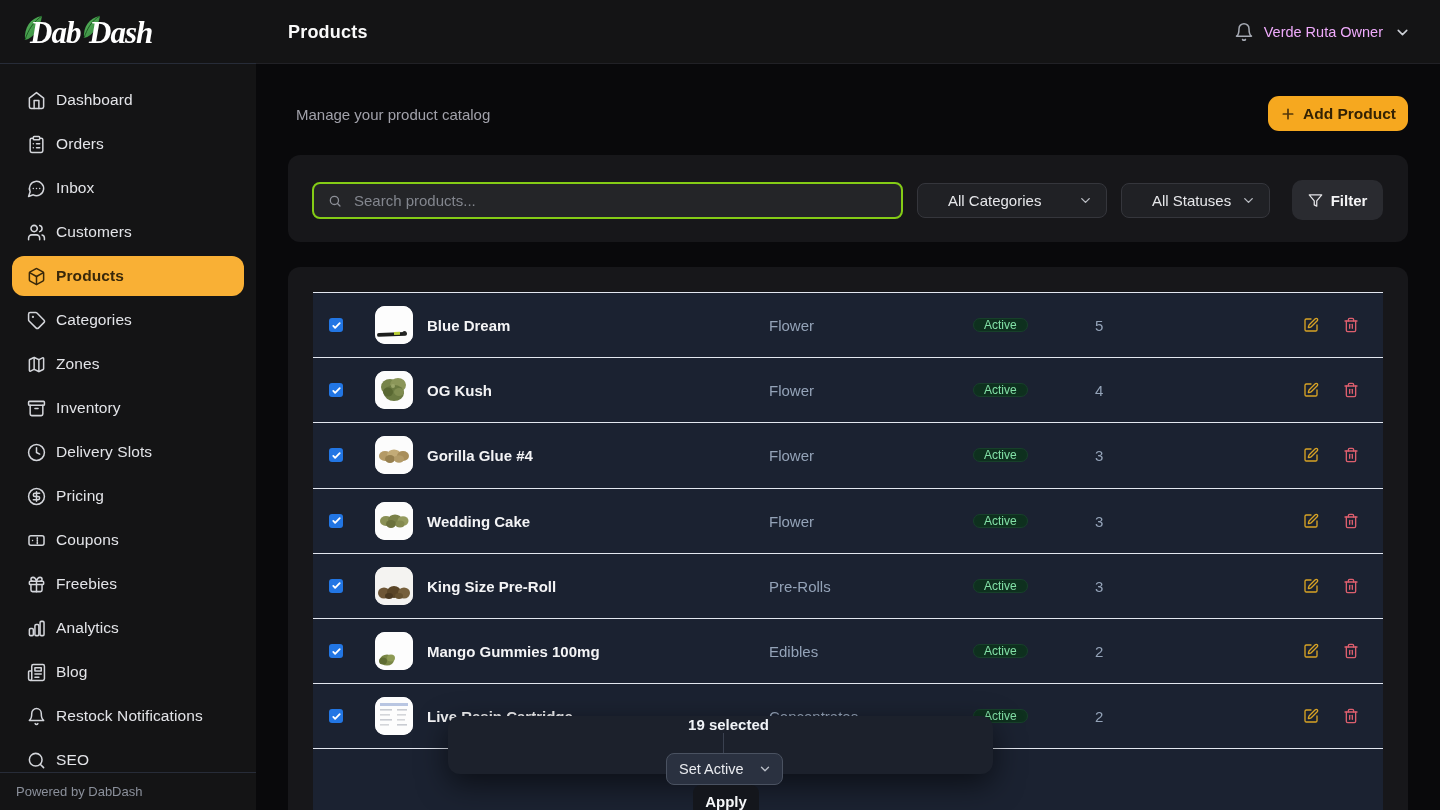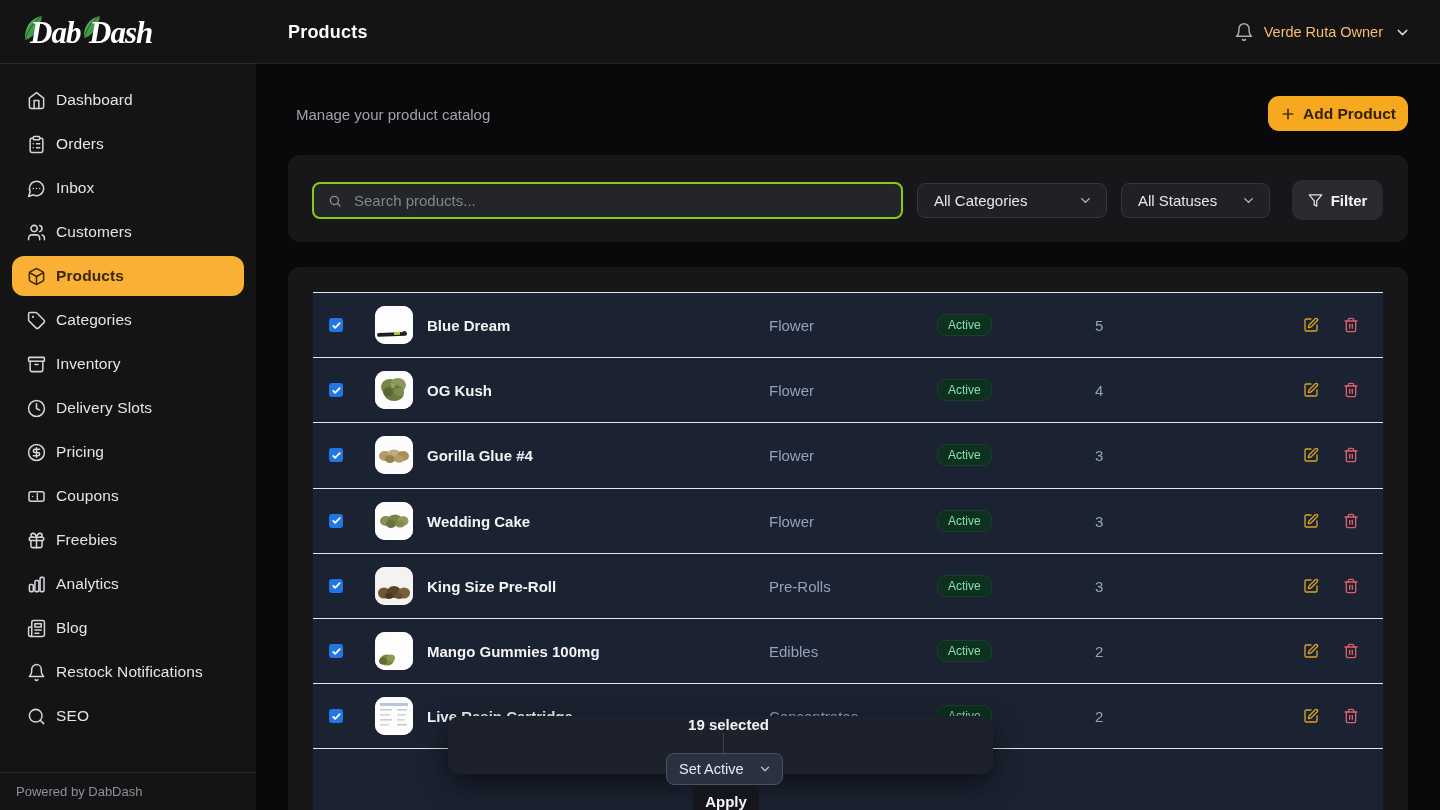--- a/index.html
+++ b/index.html
@@ -23,42 +23,42 @@
     display:flex; align-items:center; padding-left:16px; }
 
   
   #topbar { position:fixed; left:256px; top:0; right:0; height:64px;
     background:#141415; border-bottom:1px solid #212126; z-index:30; }
   #topbar h1 { position:absolute; left:32px; top:50%; transform:translateY(-50%);
     font-size:18px; font-weight:700; color:#fafafa; letter-spacing:.2px; }
   #top-right { position:absolute; right:29px; top:0; height:64px; display:flex;
     align-items:center; }
   #top-right .bell { color:#a6aab3; margin-right:10px; }
-  #top-right .uname { color:#fdba74; font-size:14.5px; }
+  #top-right .uname { color:#f0abfc; font-size:14.5px; }
   #top-right .chev { color:#cdd0d6; margin-left:11px; }
 
   
   #subtitle { position:absolute; left:296px; top:106px; color:#a1a1aa; font-size:15px; }
   #addbtn { position:absolute; left:1268px; top:96px; width:140px; height:35px;
     background:#f6a81f; border-radius:11px; display:flex; align-items:center;
     justify-content:center; color:#332204; font-weight:700; font-size:15.5px; }
   #addbtn svg { width:16px; height:16px; margin-right:7px; color:#54380b; }
 
   
   #fcard { position:absolute; left:288px; top:155px; width:1120px; height:87px;
     background:#17171a; border-radius:12px; }
   #search { position:absolute; left:24px; top:27px; width:591px; height:37px;
     background:#242528; border:2px solid #84cc16; border-radius:8px;
     display:flex; align-items:center; }
   #search svg { width:14px; height:14px; margin:0 12px 0 14px; color:#8d9098; }
   #search .ph { color:#83868e; font-size:15px; }
   .select { position:absolute; top:28px; height:35px; background:#202125;
     border:1px solid #35363c; border-radius:8px; display:flex; align-items:center;
     color:#e6e7ea; font-size:15px; }
-  .select .txt { margin-left:16px; }
+  .select .txt { margin-left:30px; }
   .select svg { width:15px; height:15px; color:#b9bcc2; position:absolute; right:13px; }
   #sel-cat { left:629px; width:190px; }
   #sel-status { left:833px; width:149px; }
   #filterbtn { position:absolute; left:1004px; top:25px; width:91px; height:40px;
     background:#2a2b30; border-radius:10px; display:flex; align-items:center;
     justify-content:center; color:#f4f4f5; font-weight:700; font-size:15px; }
   #filterbtn svg { width:15px; height:15px; margin-right:8px; color:#e4e4e7; }
 
   
   #tcard { position:absolute; left:288px; top:267px; width:1120px; height:600px;
@@ -71,22 +71,22 @@
     border-top:1.5px solid #e3e7f0; }
   .ck { position:absolute; left:16px; top:50%; transform:translateY(-50%);
     width:14px; height:14px; background:#2276e4; border-radius:3px;
     display:flex; align-items:center; justify-content:center; }
   .thumb { position:absolute; left:62px; top:50%; transform:translateY(-50%);
     width:38px; height:38px; border-radius:10px; background:#fff; overflow:hidden; }
   .pname { position:absolute; left:114px; top:50%; transform:translateY(-50%);
     color:#f4f4f6; font-size:15px; font-weight:700; white-space:nowrap; }
   .pcat { position:absolute; left:456px; top:50%; transform:translateY(-50%);
     color:#94a3b8; font-size:15px; }
-  .badge { position:absolute; left:624px; top:50%; transform:translateY(-50%);
-    height:22px; padding:0 10px; background:#0e301e; border:1px solid #17402a;
+  .badge { position:absolute; left:660px; top:50%; transform:translateY(-50%);
+    height:14px; padding:0 10px; background:#0e301e; border:1px solid #17402a;
     border-radius:9px; color:#82e0a6; font-size:12px; display:flex; align-items:center; }
   .pvar { position:absolute; left:782px; top:50%; transform:translateY(-50%);
     color:#94a3b8; font-size:15px; }
   .icoedit { position:absolute; left:990px; top:50%; transform:translateY(-50%);
     width:16px; height:16px; color:#d9a425; }
   .icotrash { position:absolute; left:1030px; top:50%; transform:translateY(-50%);
     width:16px; height:16px; color:#dd5f6e; }
 
   
   #fbar { position:absolute; left:448px; top:716px; width:545px; height:58px;
@@ -156,20 +156,25 @@
       <div class="nav-item active"><svg viewBox="0 0 24 24" fill="none" stroke="currentColor" stroke-width="1.9" stroke-linecap="round" stroke-linejoin="round">
           <path d="M21 8a2 2 0 0 0-1-1.73l-7-4a2 2 0 0 0-2 0l-7 4A2 2 0 0 0 3 8v8a2 2 0 0 0 1 1.73l7 4a2 2 0 0 0 2 0l7-4A2 2 0 0 0 21 16Z"></path>
           <path d="m3.3 7 8.7 5 8.7-5"></path>
           <path d="M12 22V12"></path>
         </svg>Products</div>
       <div class="nav-item"><svg viewBox="0 0 24 24" fill="none" stroke="currentColor" stroke-width="1.9" stroke-linecap="round" stroke-linejoin="round">
           <path d="M12.586 2.586A2 2 0 0 0 11.172 2H4a2 2 0 0 0-2 2v7.172a2 2 0 0 0 .586 1.414l8.704 8.704a2.426 2.426 0 0 0 3.42 0l6.58-6.58a2.426 2.426 0 0 0 0-3.42z"></path>
           <circle cx="7.5" cy="7.5" r=".5" fill="currentColor"></circle>
         </svg>Categories</div>
       <div class="nav-item"><svg viewBox="0 0 24 24" fill="none" stroke="currentColor" stroke-width="1.9" stroke-linecap="round" stroke-linejoin="round">
+          <path d="M14.106 5.553a2 2 0 0 0 1.788 0l3.659-1.83A1 1 0 0 1 21 4.619v12.764a1 1 0 0 1-.553.894l-4.553 2.277a2 2 0 0 1-1.788 0l-4.212-2.106a2 2 0 0 0-1.788 0l-3.659 1.83A1 1 0 0 1 3 19.381V6.618a1 1 0 0 1 .553-.894l4.553-2.277a2 2 0 0 1 1.788 0z"></path>
+          <path d="M15 5.764v15"></path>
+          <path d="M9 3.236v15"></path>
+        </svg>Zones</div>
+      <div class="nav-item"><svg viewBox="0 0 24 24" fill="none" stroke="currentColor" stroke-width="1.9" stroke-linecap="round" stroke-linejoin="round">
           <rect x="2" y="3" width="20" height="5" rx="1"></rect>
           <path d="M4 8v11a2 2 0 0 0 2 2h12a2 2 0 0 0 2-2V8"></path>
           <path d="M10 12h4"></path>
         </svg>Inventory</div>
       <div class="nav-item"><svg viewBox="0 0 24 24" fill="none" stroke="currentColor" stroke-width="1.9" stroke-linecap="round" stroke-linejoin="round">
           <circle cx="12" cy="12" r="10"></circle>
           <path d="M12 6v6l4 2"></path>
         </svg>Delivery Slots</div>
       <div class="nav-item"><svg viewBox="0 0 24 24" fill="none" stroke="currentColor" stroke-width="1.9" stroke-linecap="round" stroke-linejoin="round">
           <circle cx="12" cy="12" r="10"></circle>

